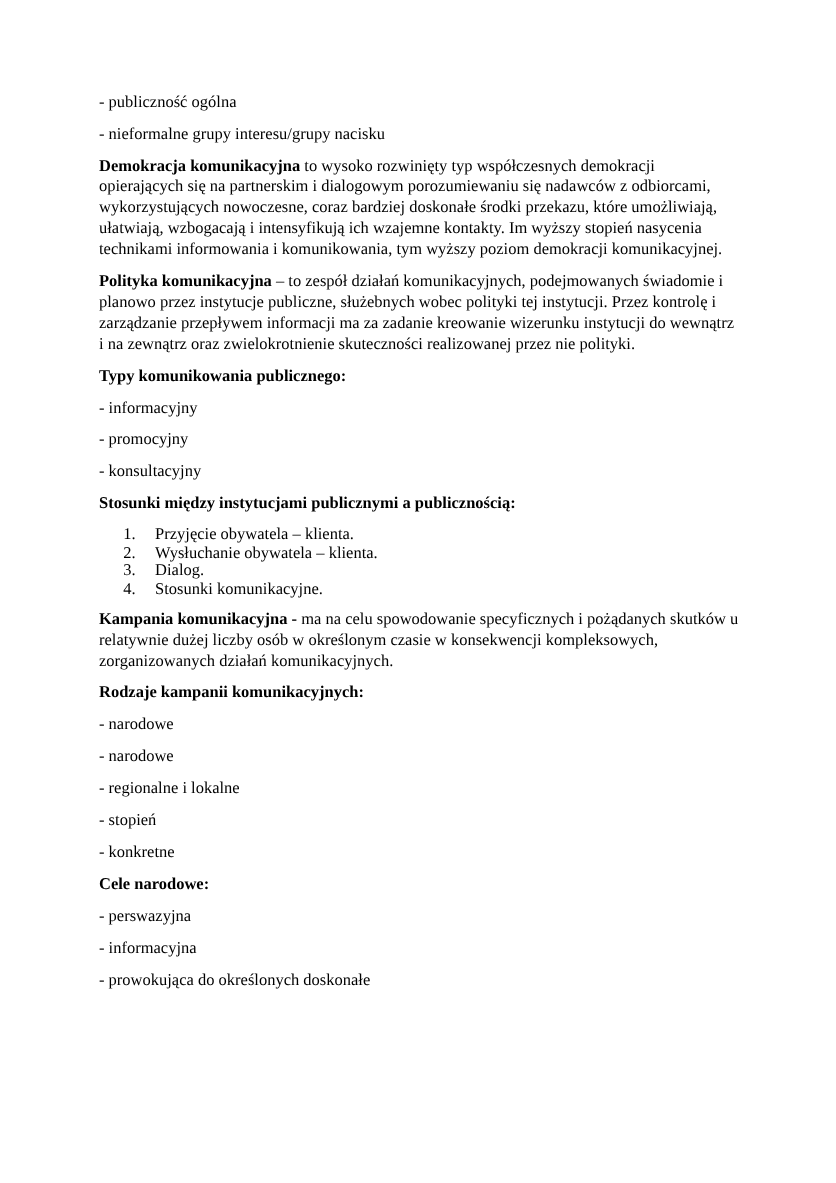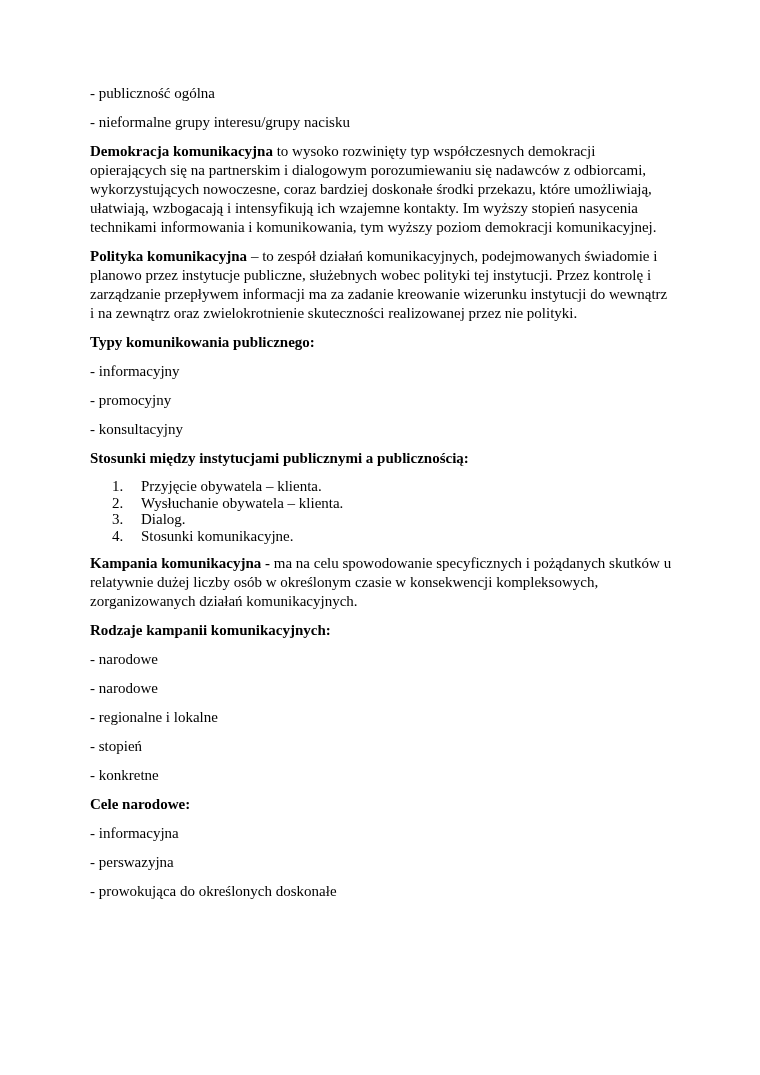--- a/index.html
+++ b/index.html
@@ -90,17 +90,17 @@
   <p class="heading">Rodzaje kampanii komunikacyjnych:</p>
 
   <p class="dash">- narodowe</p>
   <p class="dash">- narodowe</p>
   <p class="dash">- regionalne i lokalne</p>
   <p class="dash">- stopień</p>
   <p class="dash">- konkretne</p>
 
   <p class="heading">Cele narodowe:</p>
 
+  <p class="dash">- perswazyjna</p>
   <p class="dash">- informacyjna</p>
-  <p class="dash">- perswazyjna</p>
   <p class="dash">- prowokująca do określonych doskonałe</p>
 
 </div>
 
 </body></html>

